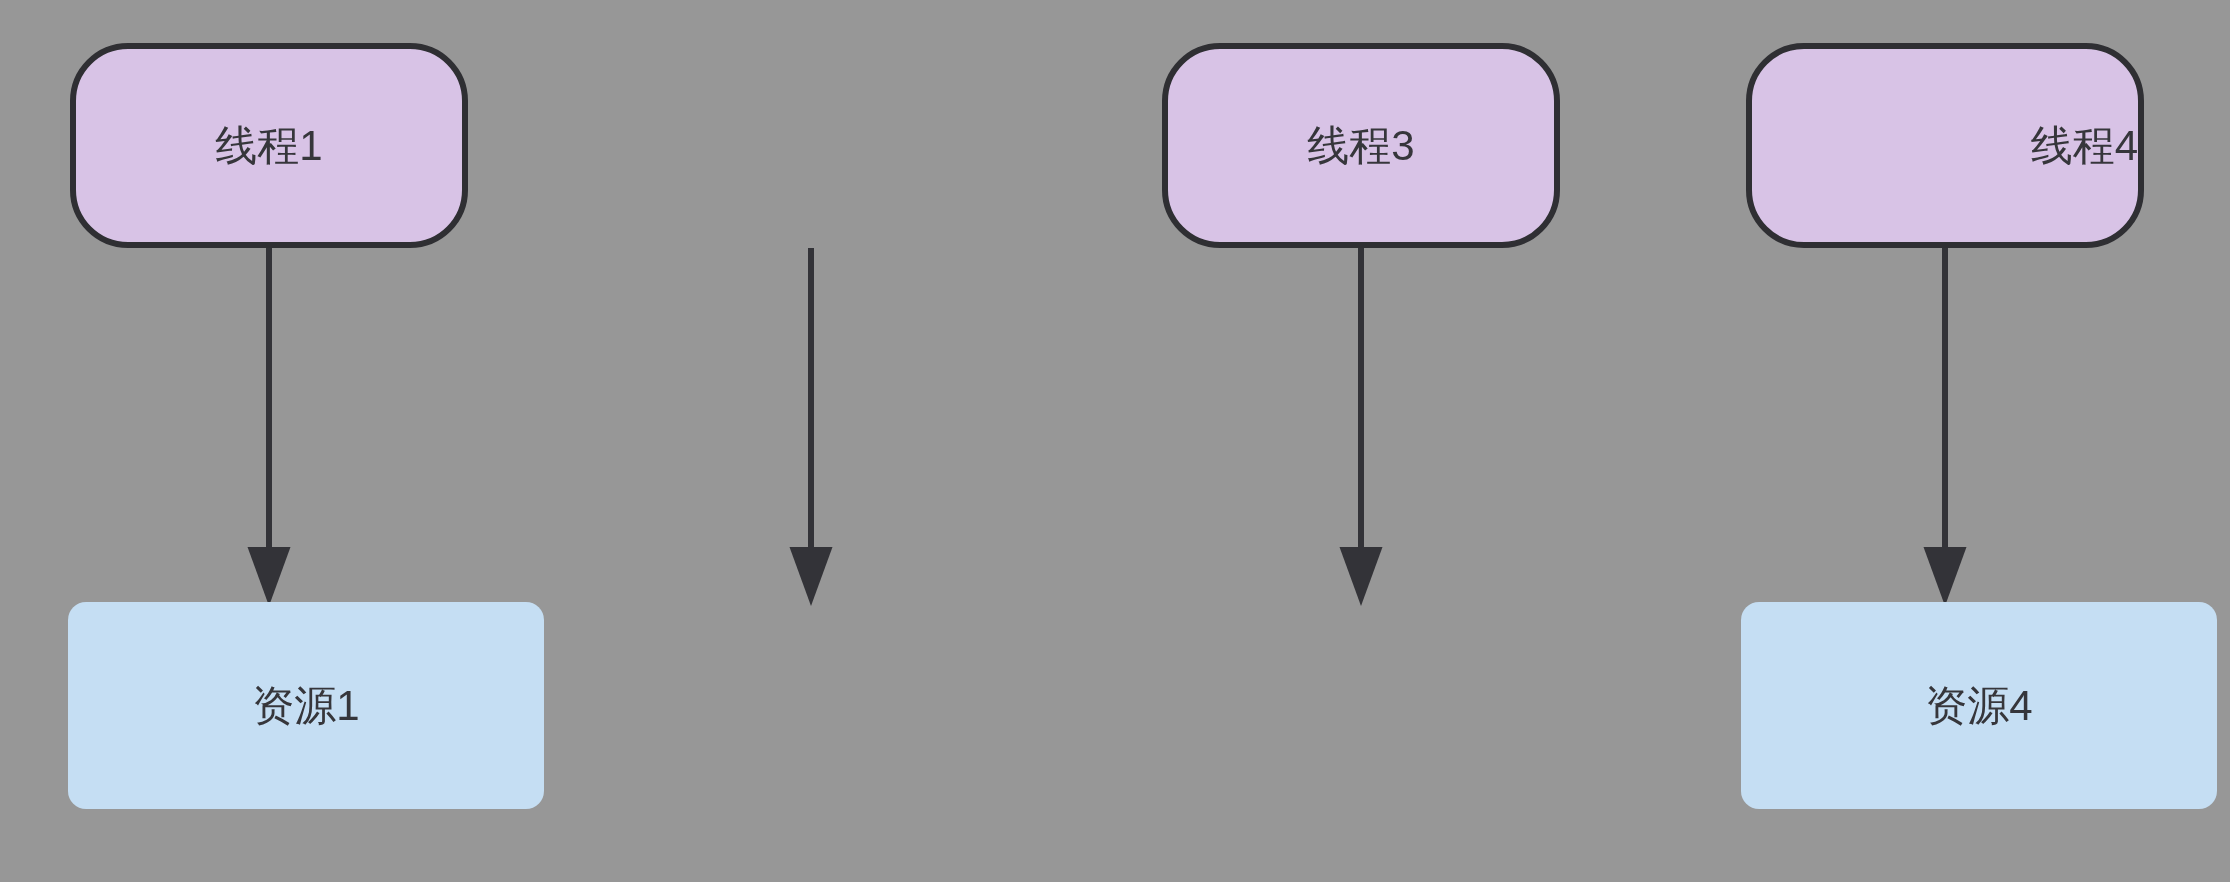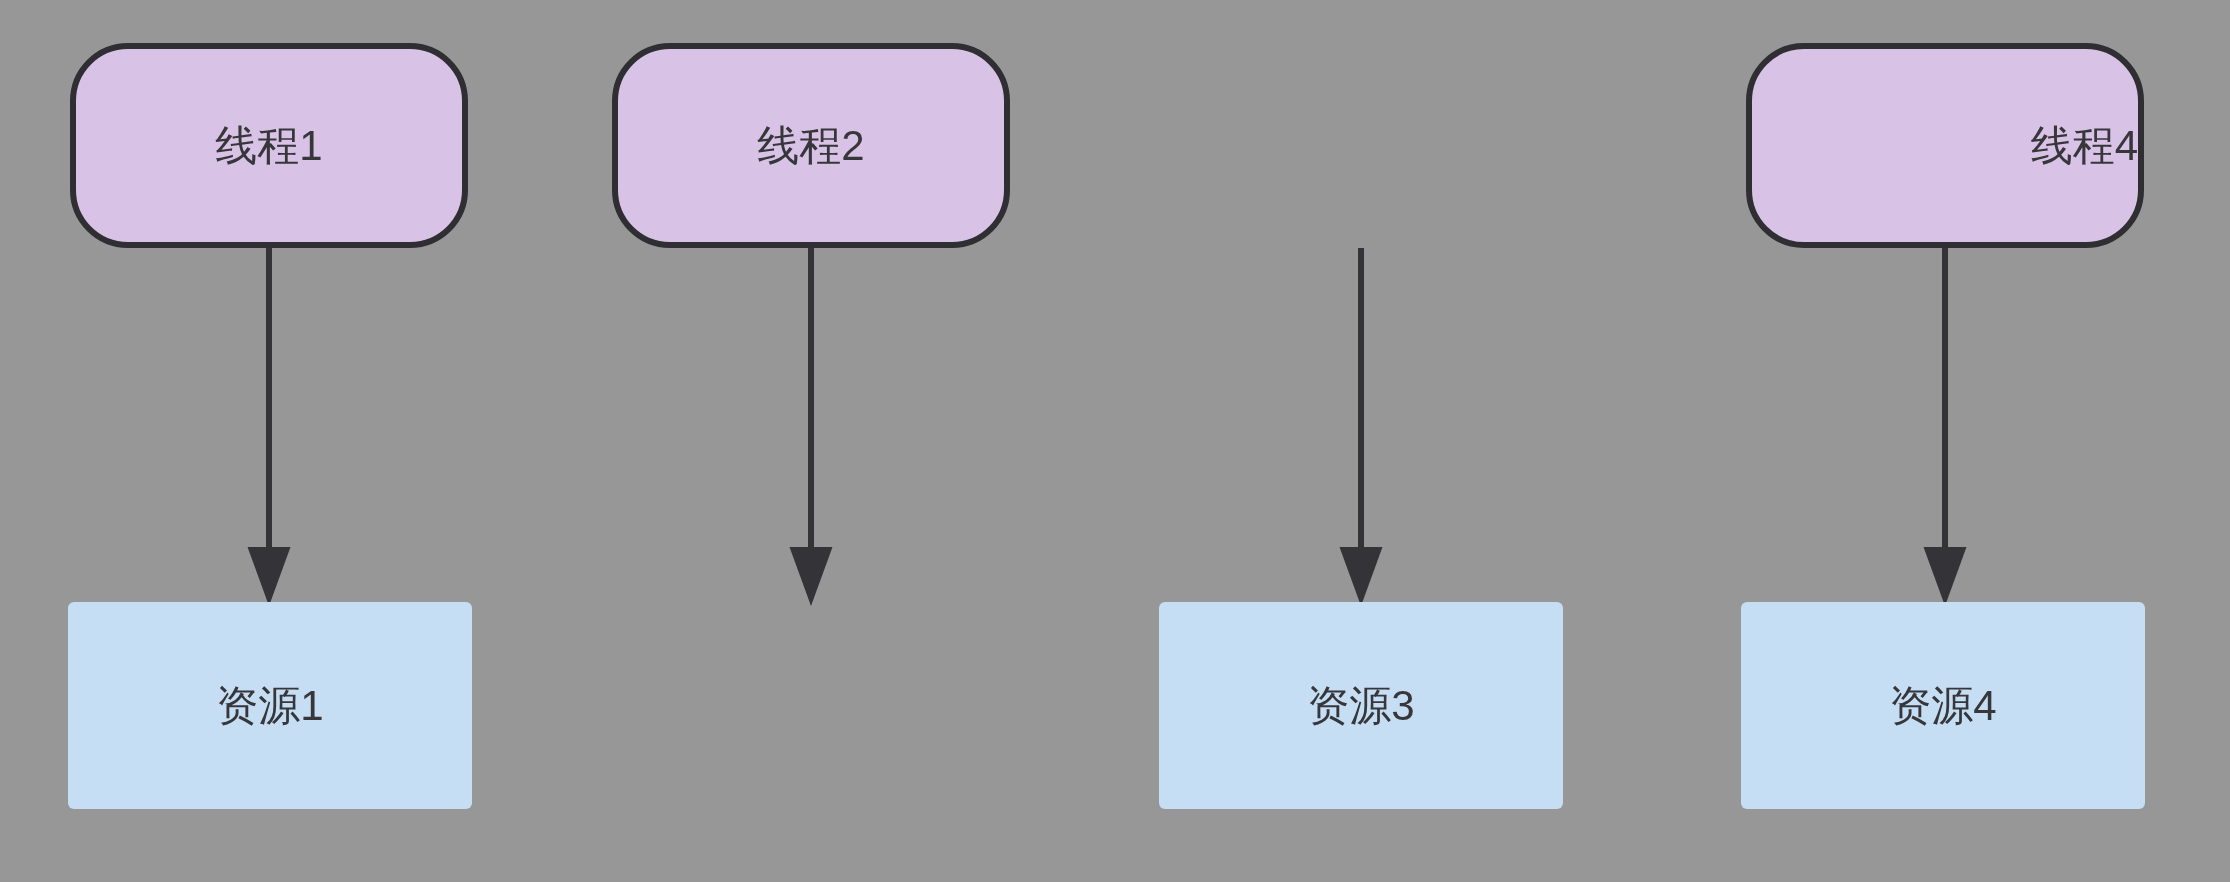--- a/index.html
+++ b/index.html
@@ -47,25 +47,25 @@
   .thread{
     top:43px;
     width:398px;
     height:205px;
     background:var(--thread-fill);
     border:6px solid var(--thread-border);
     border-radius:58px;
   }
   .resource{
     top:602px;
-    width:404px;
+    width:476px;
     height:207px;
     background:var(--resource-fill);
     border:none;
-    border-radius:6px;
+    border-radius:18px;
   }
   .t1{left:70px;}
   .t2{left:612px;}
   .t3{left:1162px;}
   .t4{left:1746px;justify-content:flex-end;}
   .r1{left:68px;}
   .r2{left:610px;}
   .r3{left:1159px;}
   .r4{left:1741px;}
 </style>
@@ -89,30 +89,27 @@
     </g>
     <g>
       <line class="arrow-line" x1="1945" y1="248" x2="1945" y2="556"></line>
       <polygon class="arrow-head" points="1923.5,547 1966.5,547 1945,606"></polygon>
     </g>
   </svg>
 
   <div class="node thread t1">
     <span>线程1</span>
   </div>
-  <div class="node thread t2">
-    <span>线程2</span>
+  <div class="node thread t3">
+    <span>线程3</span>
   </div>
   <div class="node thread t4">
     <span>线程4</span>
   </div>
 
   <div class="node resource r1">
     <span>资源1</span>
   </div>
-  <div class="node resource r3">
-    <span>资源3</span>
-  </div>
   <div class="node resource r4">
     <span>资源4</span>
   </div>
 
 </div>
 
 </body></html>

